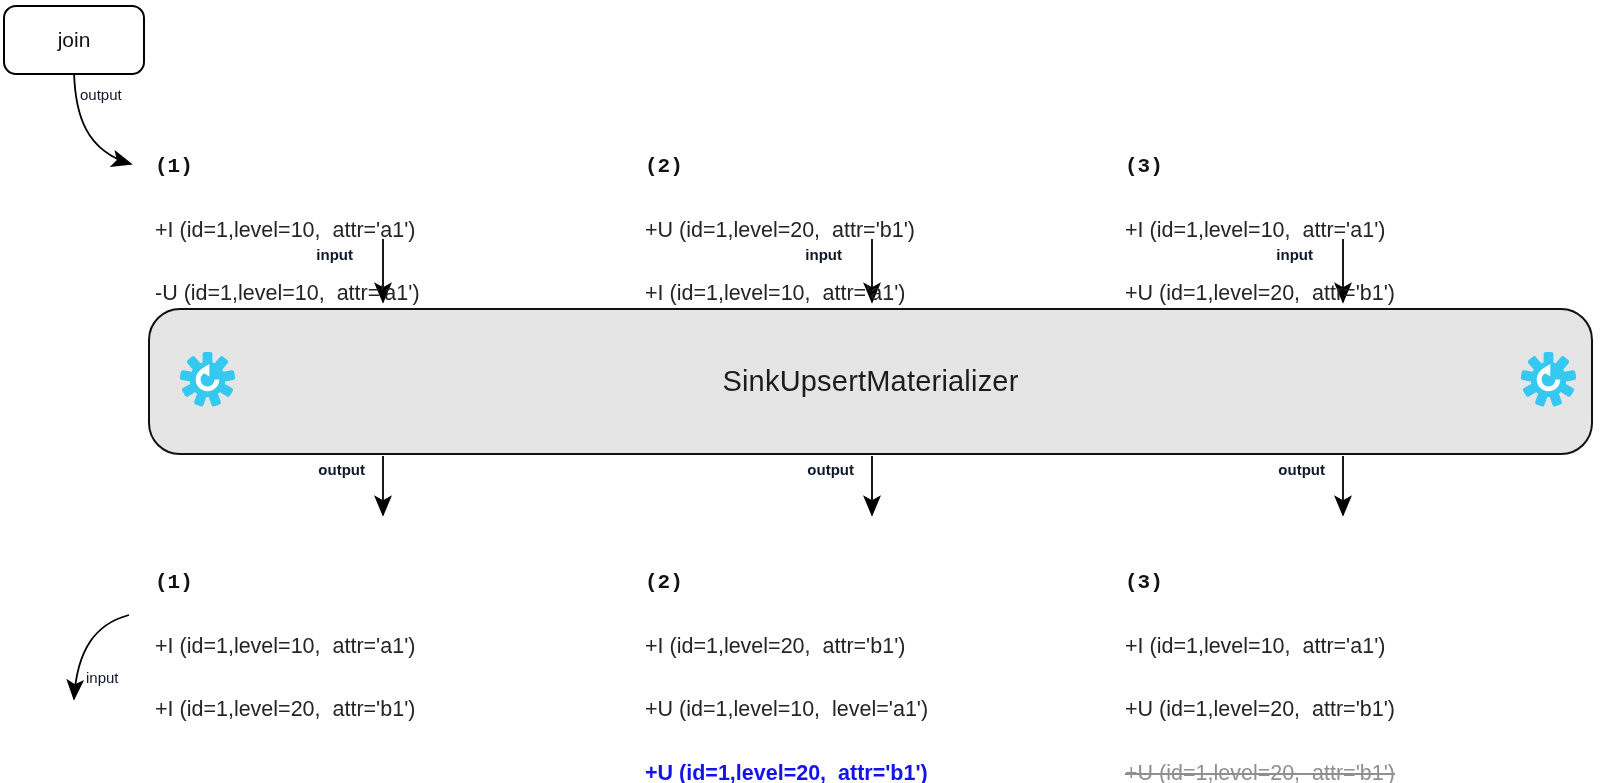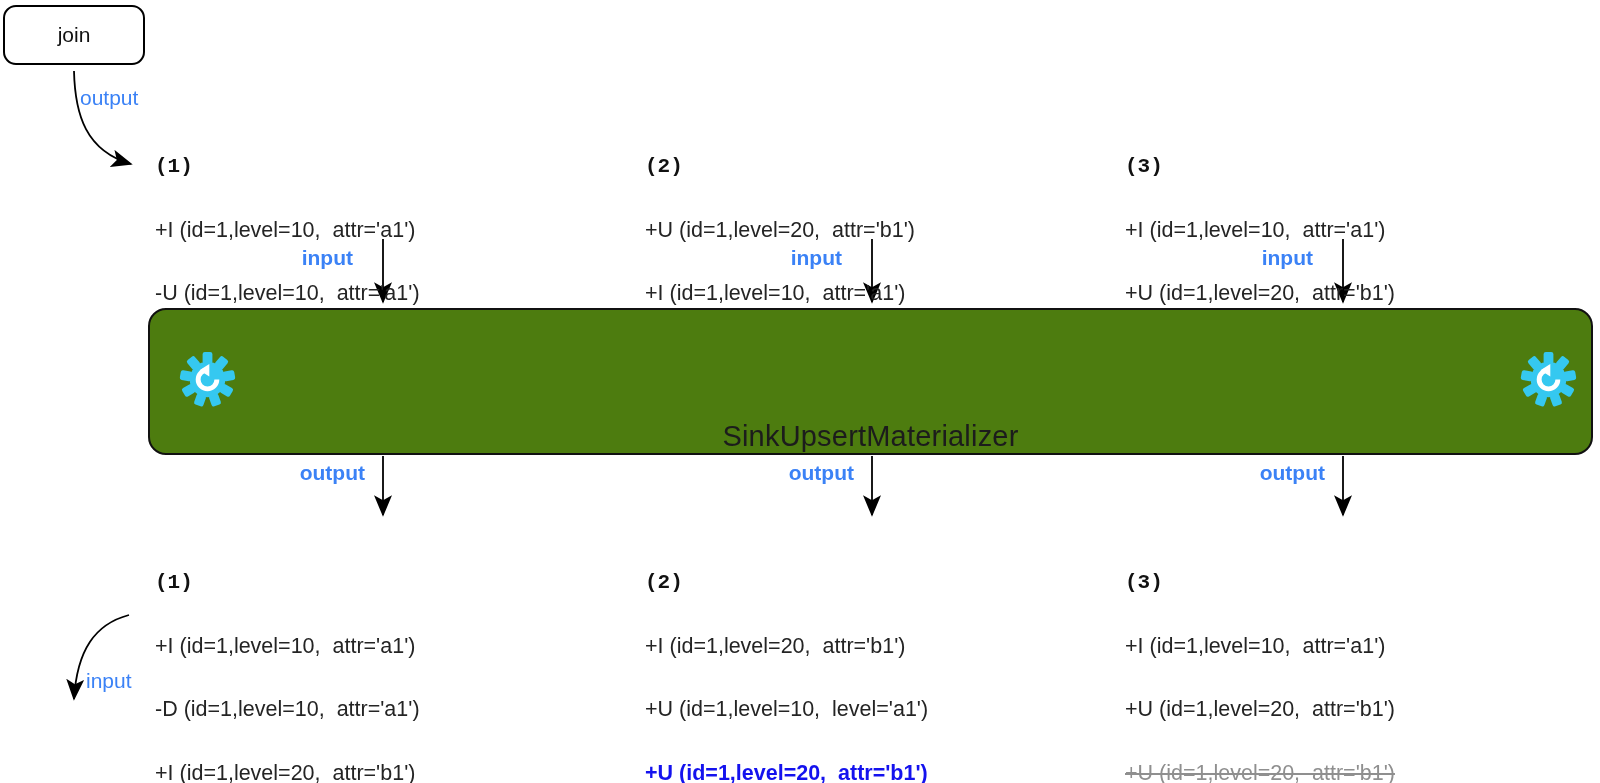--- a/index.html
+++ b/index.html
@@ -31,41 +31,41 @@
     position: absolute;
     border: 2px solid #000000;
     border-radius: 13px;
     background: #ffffff;
     display: flex;
     align-items: center;
     justify-content: center;
     font-size: 21px;
     color: #111111;
   }
-  .node-join { left: 3px; top: 5px; width: 142px; height: 60px; }
+  .node-join { left: 3px; top: 5px; width: 142px; height: 70px; }
   .node-sink { left: 3px; top: 708px; width: 142px; height: 72px; }
 
   .edge-label {
     position: absolute;
-    font-size: 21px;
-    color: #3b82f6;
+    font-size: 15px;
+    color: #0f172a;
     white-space: nowrap;
   }
   .edge-label.bold { font-weight: 700; }
   .align-right { text-align: right; }
 
   .materializer {
     position: absolute;
     left: 148px; top: 308px;
     width: 1445px; height: 147px;
     border: 2.2px solid #111111;
-    border-radius: 18px;
-    background: #4d7c0f;
+    border-radius: 32px;
+    background: #e5e5e5;
     display: flex;
-    align-items: flex-end;
+    align-items: center;
     justify-content: center;
   }
   .materializer-title {
     font-size: 29px;
     color: #1c1c1c;
     letter-spacing: 0.2px;
   }
   .gear {
     position: absolute;
     width: 57px; height: 57px;
@@ -197,21 +197,20 @@
     </svg>
   </div>
 
   <div class="edge-label bold align-right" style="left:265px; top:461px; width:100px">output</div>
   <div class="edge-label bold align-right" style="left:754px; top:461px; width:100px">output</div>
   <div class="edge-label bold align-right" style="left:1225px; top:461px; width:100px">output</div>
 
   <div class="group g-out-1">
     <div class="group-header">(1)</div>
     <div class="row">+I (id=1,level=10,  attr='a1')</div>
-    <div class="row">-D (id=1,level=10,  attr='a1')</div>
     <div class="row">+I (id=1,level=20,  attr='b1')</div>
   </div>
   <div class="group g-out-2">
     <div class="group-header">(2)</div>
     <div class="row">+I (id=1,level=20,  attr='b1')</div>
     <div class="row">+U (id=1,level=10,  level='a1')</div>
     <div class="row highlight-blue-bold">+U (id=1,level=20,  attr='b1')</div>
   </div>
   <div class="group g-out-3">
     <div class="group-header">(3)</div>

